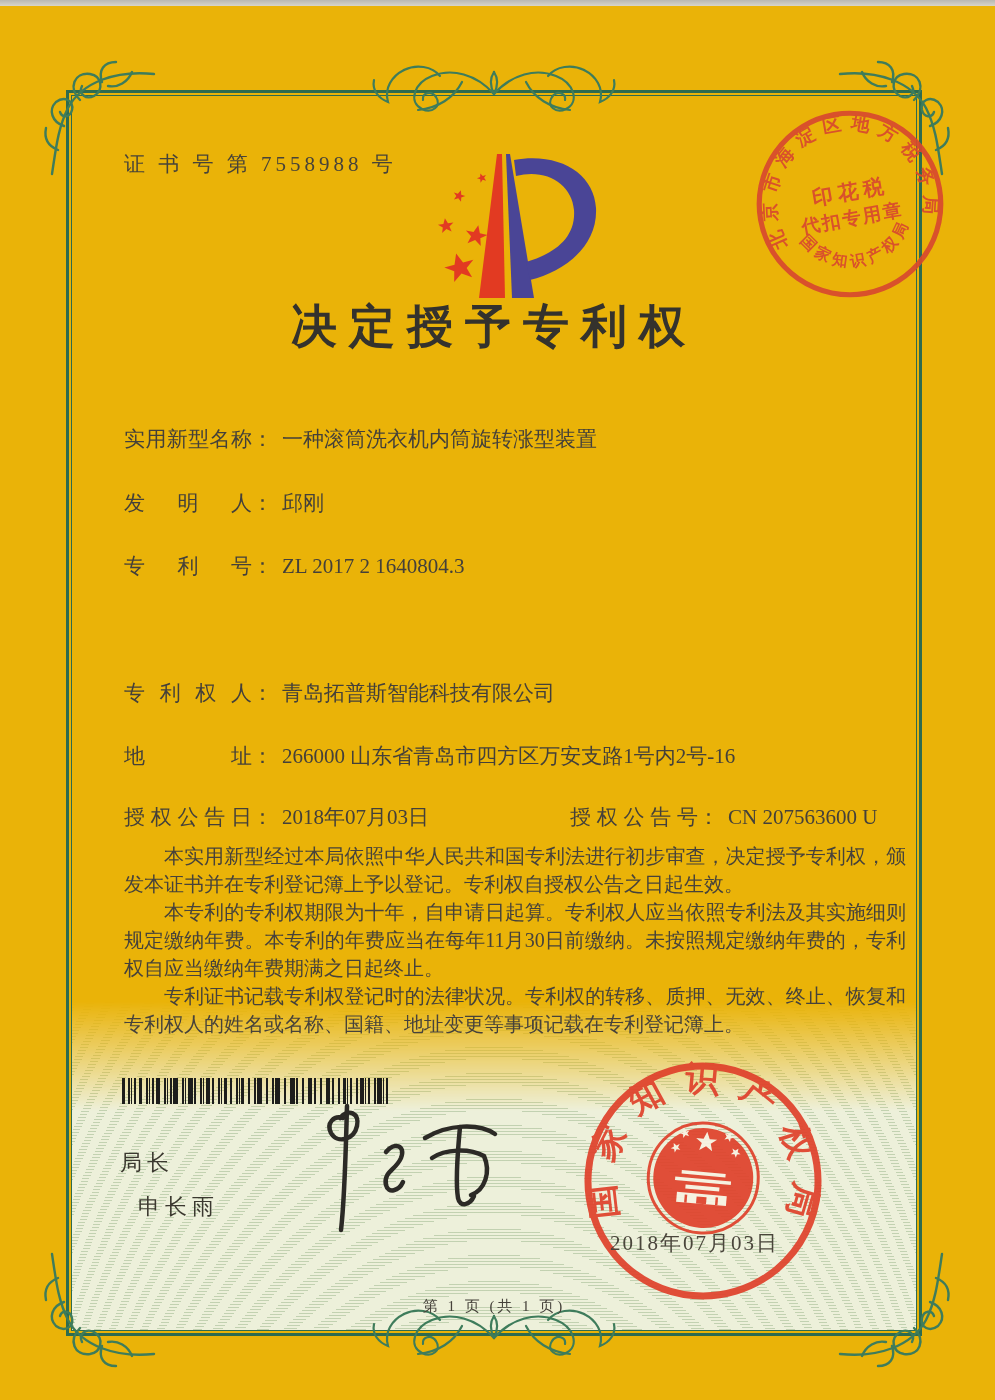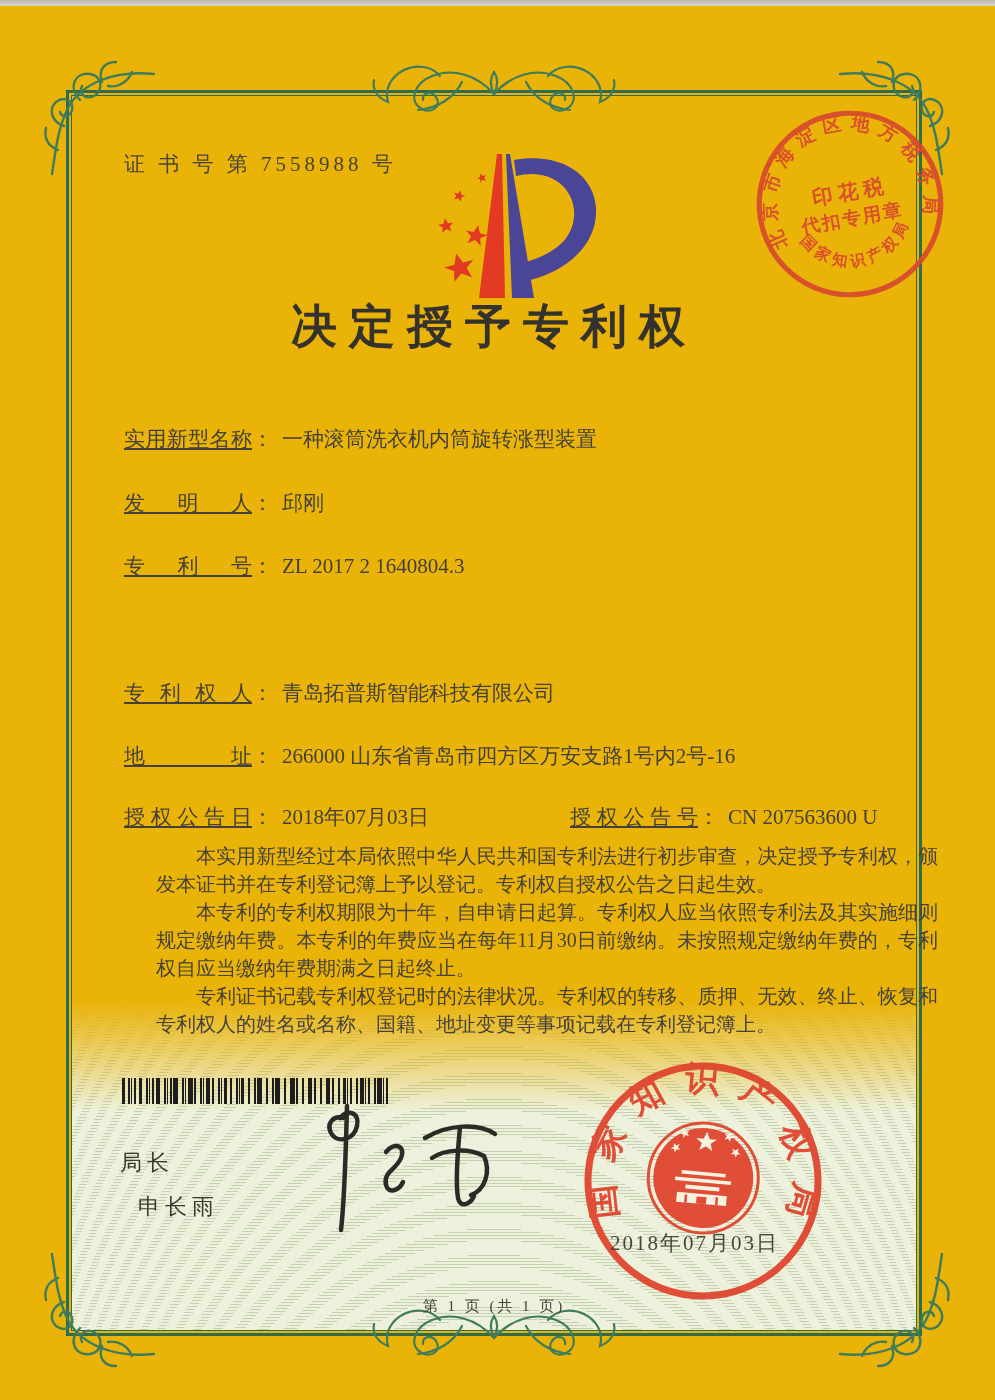--- a/index.html
+++ b/index.html
@@ -27,28 +27,28 @@
   
   .certno{position:absolute;left:124px;top:150px;font-size:21px;letter-spacing:4px;color:#474339;}
   .logo{position:absolute;left:402px;top:150px;width:200px;height:152px;}
   .tax-stamp{position:absolute;left:752px;top:106px;width:196px;height:196px;
     transform:rotate(-10deg);opacity:.92;}
   .title{position:absolute;left:66px;top:296px;width:856px;text-align:center;
     font-size:46px;font-weight:bold;letter-spacing:12px;color:#34322d;}
   
   .field{position:absolute;left:124px;font-size:21px;color:#44403a;white-space:nowrap;}
   .flabel{display:inline-block;width:128px;text-align:justify;text-align-last:justify;
-    vertical-align:bottom;text-decoration:underline;}
+    vertical-align:bottom;}
   .fcolon{margin-right:9px;}
   .r1{top:425px}.r2{top:489px}.r3{top:552px}.r4{top:615px}
   .r5{top:679px}.r6{top:742px}.r7{top:803px;width:782px;}
   .grant-right{position:absolute;left:446px;top:0;}
   
   .bodytext{position:absolute;left:124px;top:842px;width:782px;font-size:20px;
-    line-height:28px;color:#46423b;text-align:justify;margin-left:32px;}
+    line-height:28px;color:#46423b;text-align:justify;}
   .bodytext p{margin:0;text-indent:2em;}
   
   .barcode{position:absolute;left:122px;top:1078px;width:270px;height:26px;
     background-image:
       repeating-linear-gradient(90deg,#1d1d1b 0 2px,rgba(0,0,0,0) 2px 6px),
       repeating-linear-gradient(90deg,#1d1d1b 0 1px,rgba(0,0,0,0) 1px 9px),
       repeating-linear-gradient(90deg,#1d1d1b 0 3px,rgba(0,0,0,0) 3px 17px);}
   .director-title{position:absolute;left:120px;top:1148px;font-size:22px;letter-spacing:5px;color:#3b382f;}
   .director-name{position:absolute;left:138px;top:1192px;font-size:22px;letter-spacing:5px;color:#3b382f;}
   .signature{position:absolute;left:282px;top:1100px;width:230px;height:140px;}

